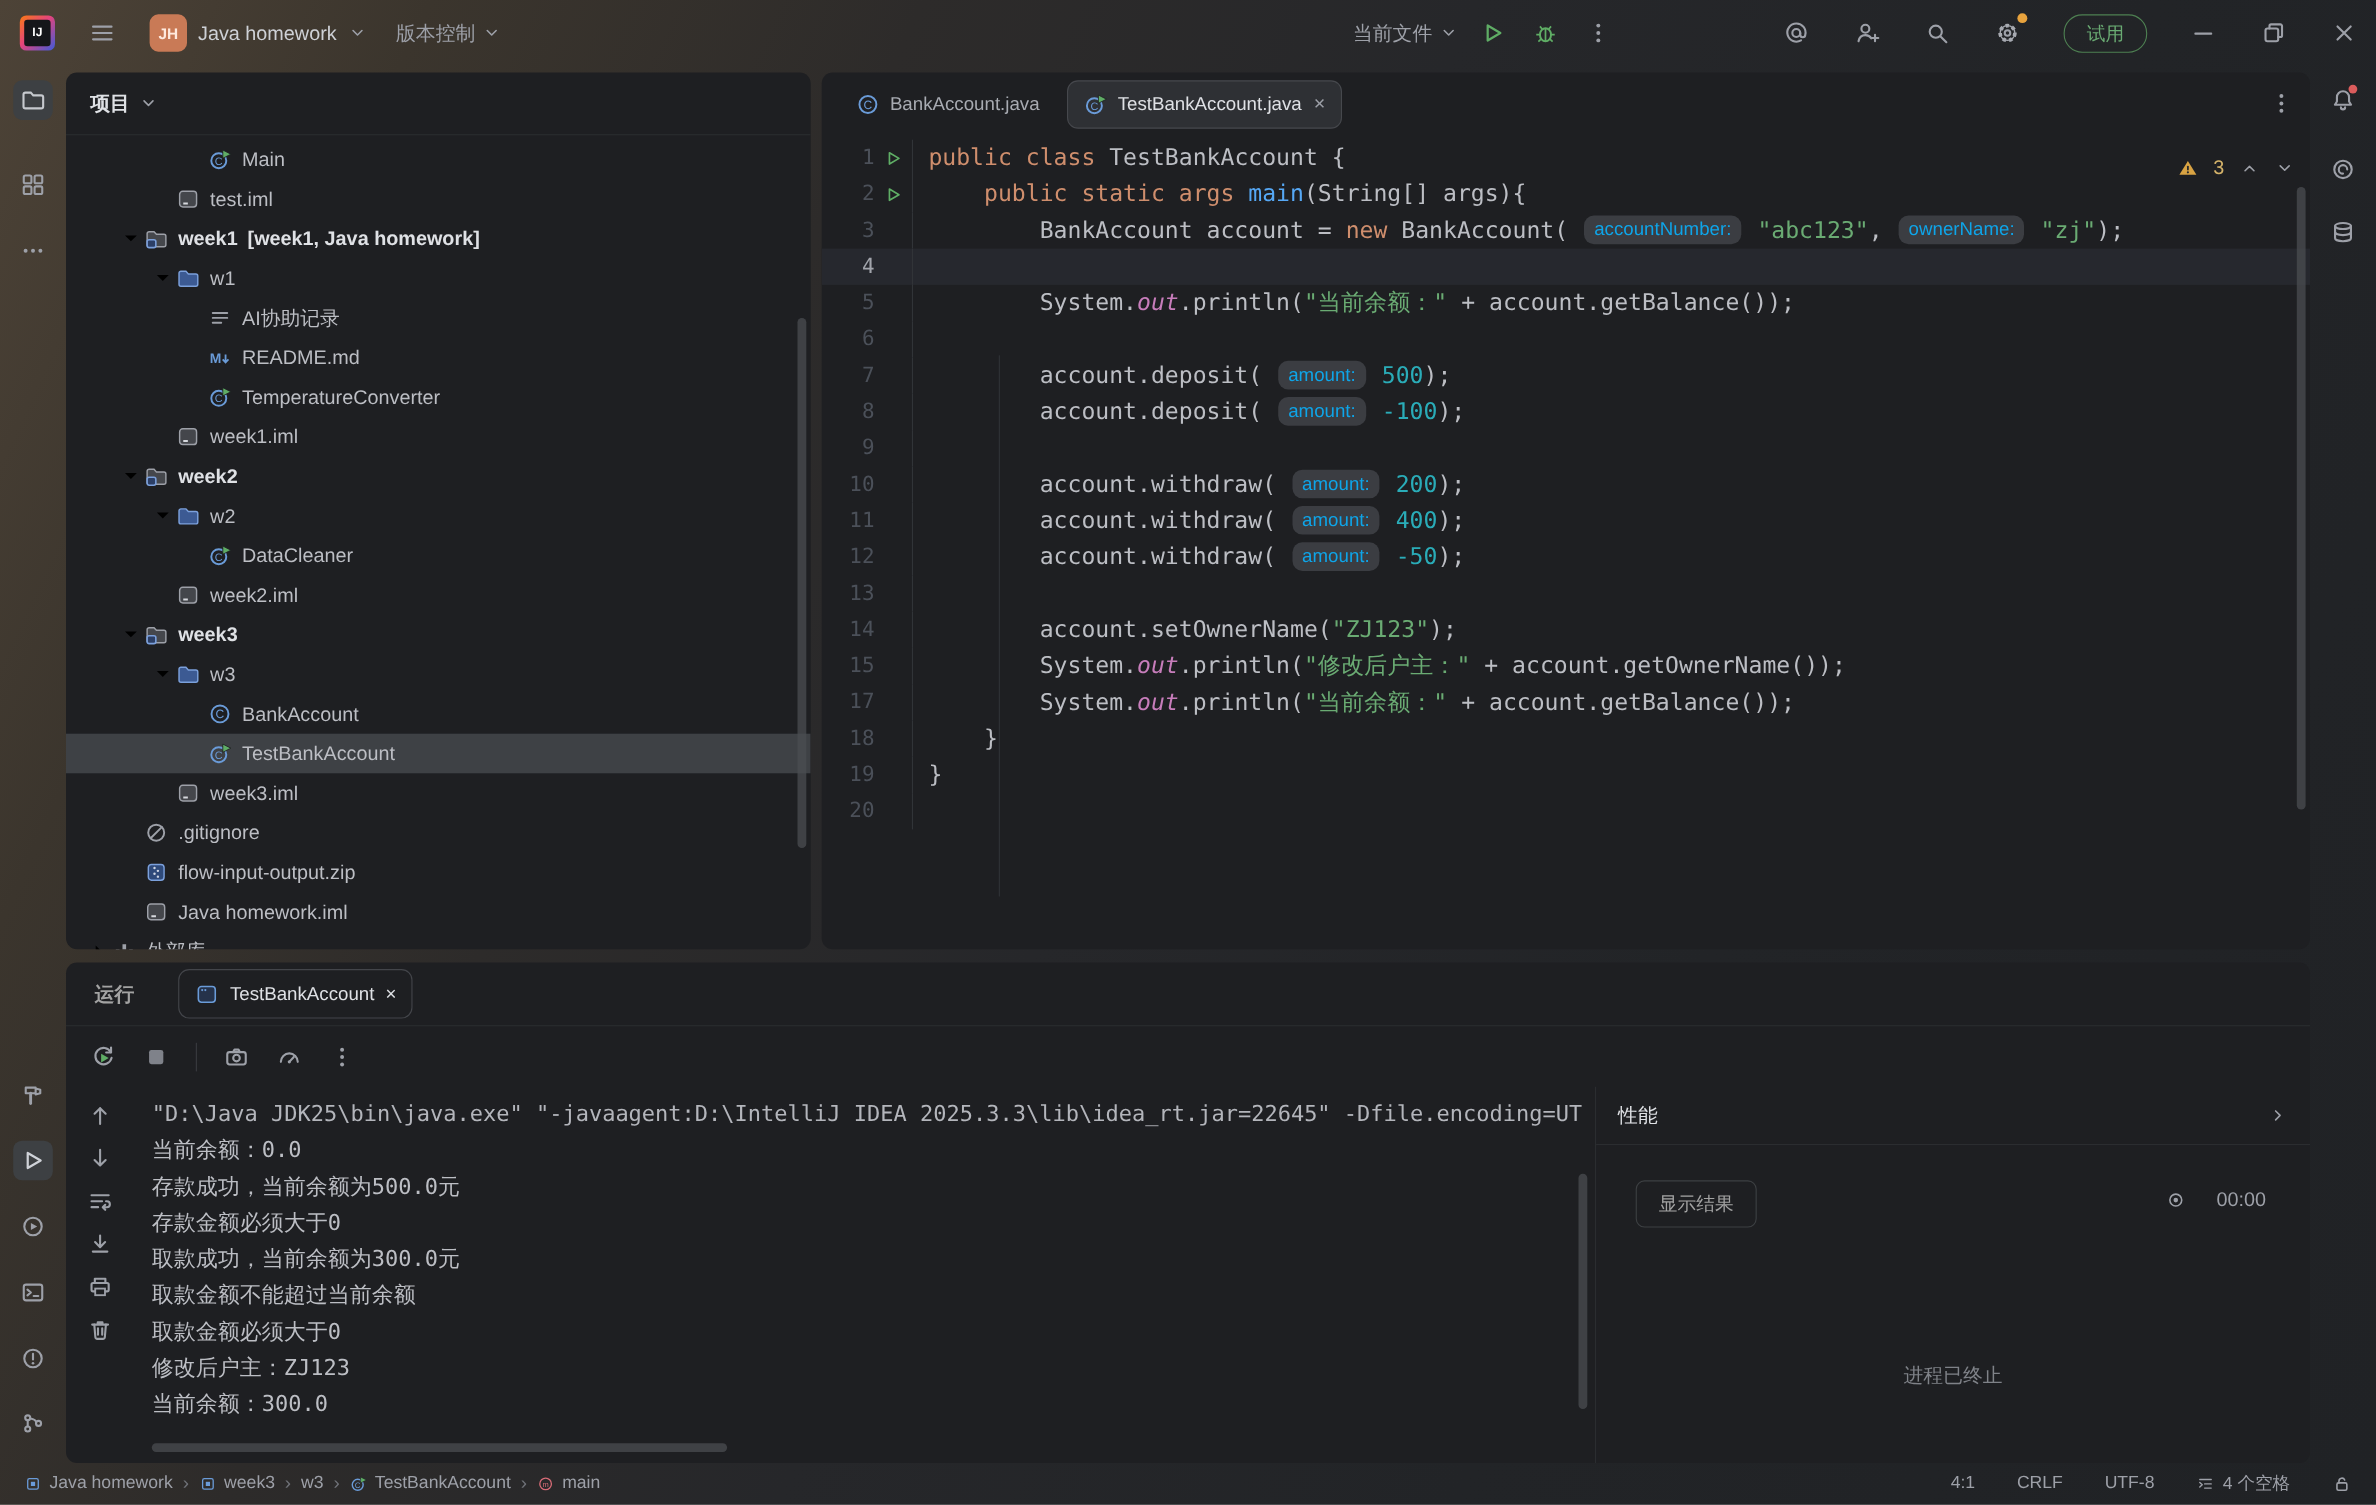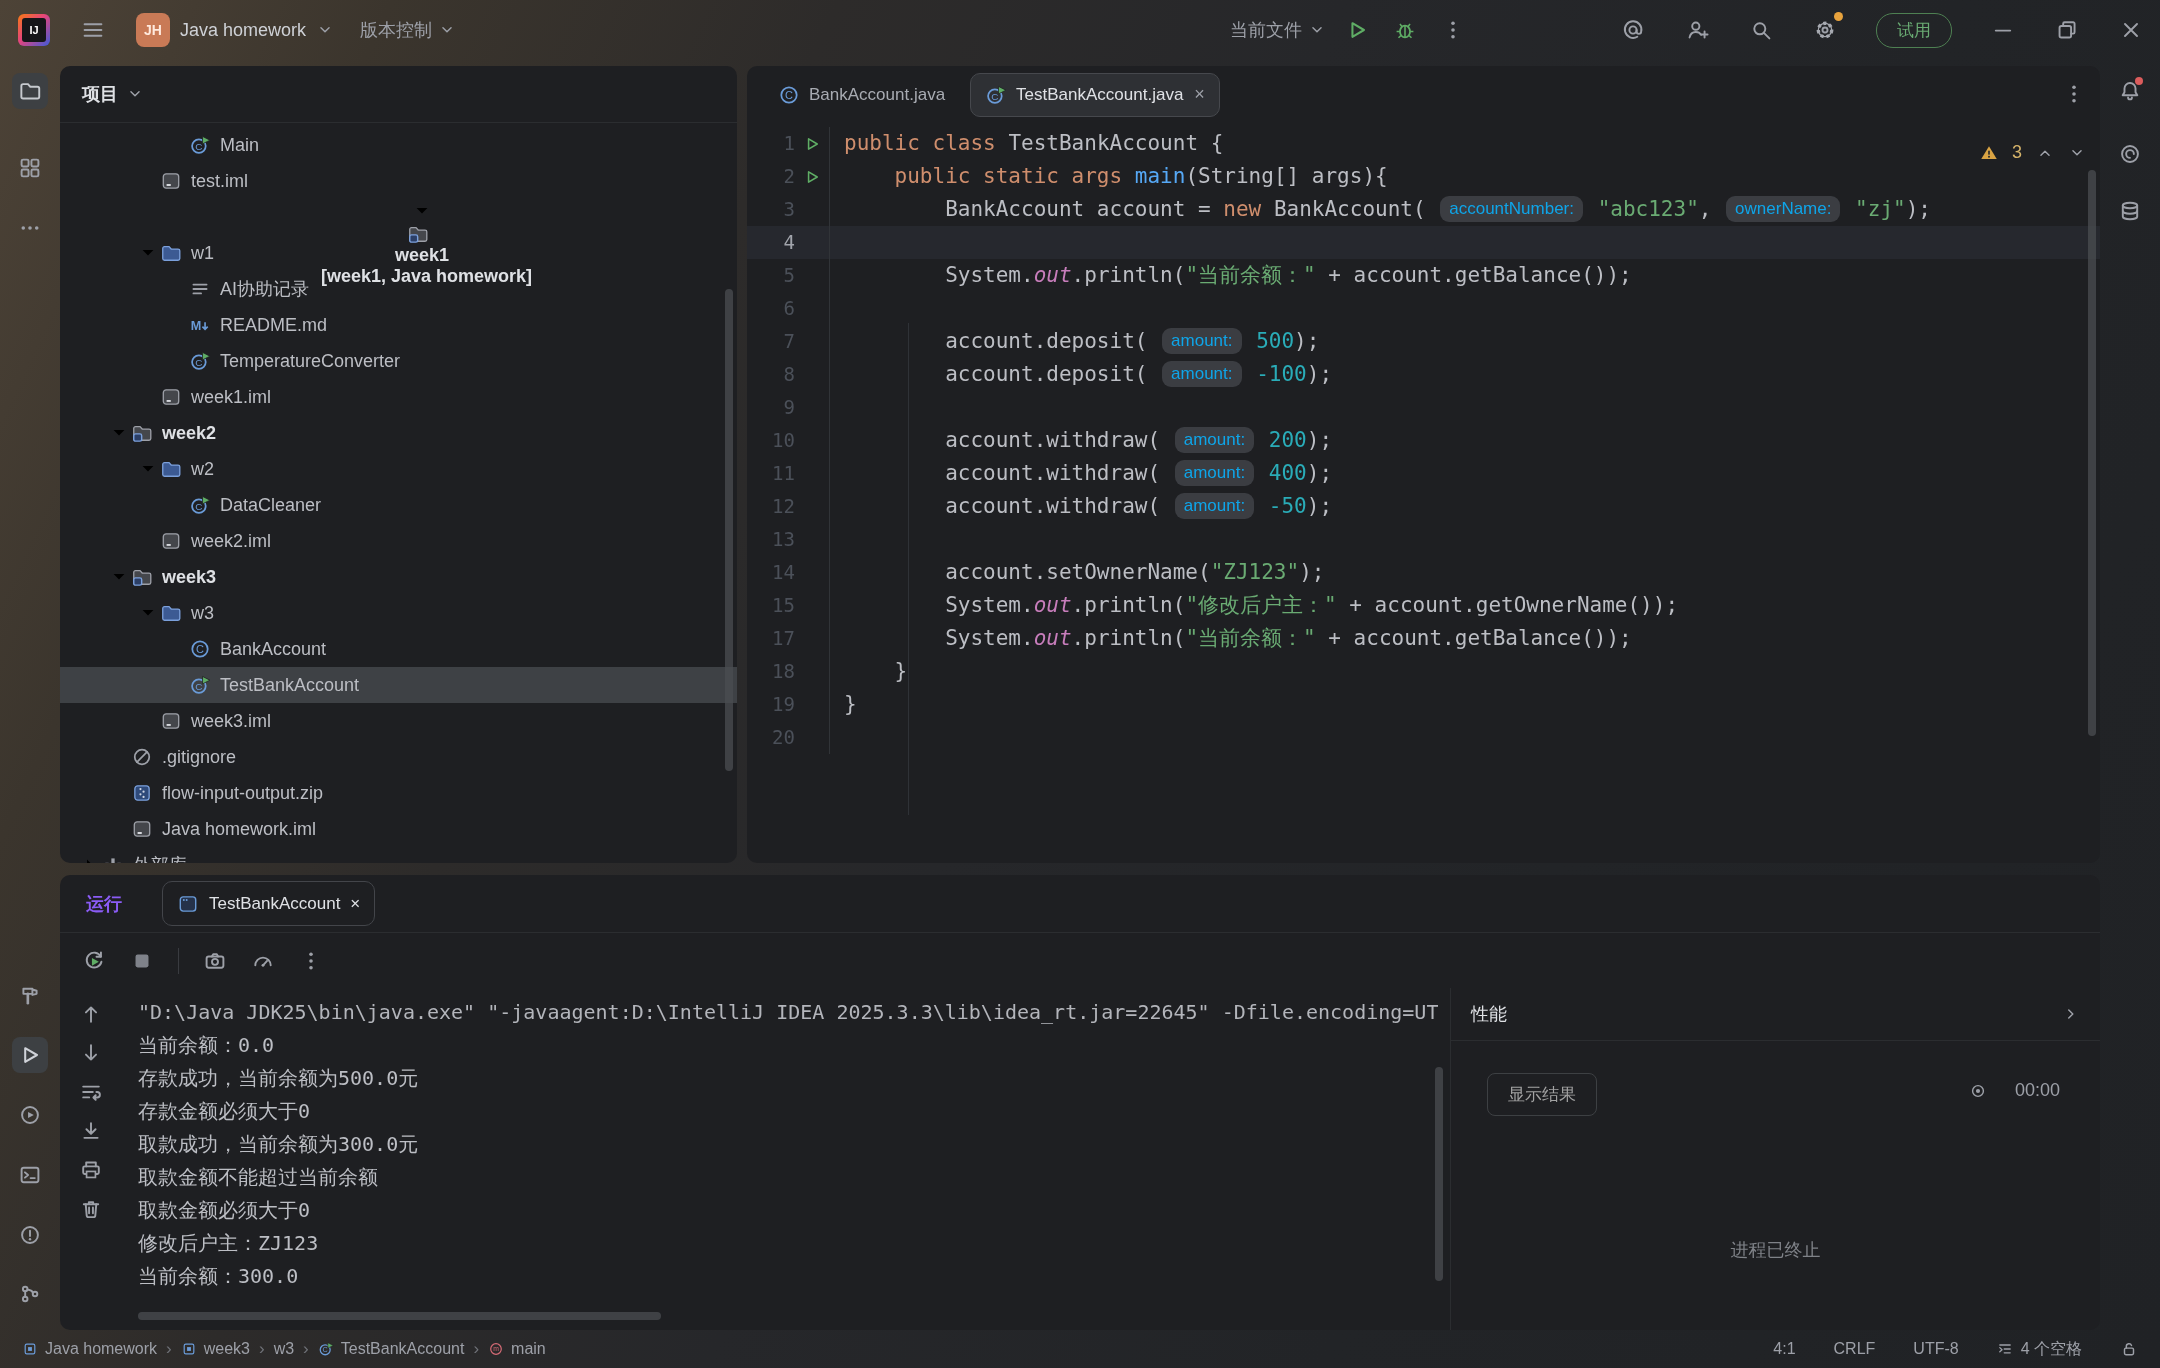--- a/index.html
+++ b/index.html
@@ -77,21 +77,21 @@
   .tok.num{color:#2aacb8}
   .tok.field{color:#c77dbb;font-style:italic}
   .chip{display:inline-block;background:#3b3d42;color:#0ea5e9;border-radius:9px;padding:1px 9px;font-family:"Liberation Sans",sans-serif;font-size:17px;line-height:24px;vertical-align:2px;margin:0 2px}
   .indent-guide{position:absolute;left:161px;top:200px;height:492px;width:1px;background:#2f3237}
   .warn-cluster{position:absolute;right:14px;top:76px;display:flex;align-items:center;gap:14px}
   .warn-count{color:#d5b36a;font-size:18px}
 
   
   #bottom-island{left:60px;top:875px;width:2040px;height:455px}
   .run-head{height:57px;display:flex;align-items:center;padding-left:26px;gap:40px}
-  .run-title{font-size:18px;font-weight:bold;color:#8b5cf6}
+  .run-title{font-size:18px;font-weight:bold;color:#a3a3a3}
   .run-tab{display:flex;align-items:center;gap:10px;height:43px;padding:0 14px;border:1px solid #43454a;border-radius:10px;color:#dfe1e5;font-size:17px}
   .run-toolbar{height:56px;display:flex;align-items:center;padding-left:22px;gap:24px;border-top:1px solid #2b2d30}
   .tsep{width:1px;height:26px;background:#393b40}
   .console-gutter{position:absolute;left:0;top:113px;width:62px;bottom:0;display:flex;flex-direction:column;align-items:center;padding-top:14px;gap:15px}
   #console{position:absolute;left:78px;top:121px;width:1300px;bottom:0;font-family:"DejaVu Sans Mono","Liberation Mono",monospace;font-size:20px;line-height:33px;white-space:pre;overflow:hidden}
   .con-line{height:33px}
   .con-line.cmd{color:#b3b5bb}
   #perf{position:absolute;left:1390px;top:113px;right:0;bottom:0;border-left:1px solid #2b2d30}
   .perf-head{height:52px;display:flex;align-items:center;justify-content:space-between;padding:0 20px;border-bottom:1px solid #2b2d30}
   .perf-title{font-size:18px;color:#dfe1e5}
@@ -369,21 +369,21 @@
         <div class="tree-row" style="padding-left: 76px;">
           <span class="chev"></span>
           <span class="icn">
             <svg viewBox="0 0 20 20">
               <rect x="3" y="3.5" width="14" height="13" rx="2.6" fill="#44464b" stroke="#9da0a8" stroke-width="1.2"></rect>
               <path d="M6 13.6h3.8" stroke="#d6d8dd" stroke-width="1.7"></path>
             </svg>
           </span>
           <span class="lbl">test.iml</span>
         </div>
-        <div class="tree-row" style="padding-left: 47px; flex-direction: column;">
+        <div class="tree-row" style="padding-left: 47px;">
           <span class="chev">
             <svg viewBox="0 0 20 20">
               <path d="M5.5 7.5l4.5 4.5 4.5-4.5" class="s"></path>
             </svg>
           </span>
           <span class="icn">
             <svg viewBox="0 0 20 20">
               <path d="M2.5 5.8a1.6 1.6 0 0 1 1.6-1.6h4.1l2 2.2h6.2a1.6 1.6 0 0 1 1.6 1.6v7a1.6 1.6 0 0 1-1.6 1.6H4.1a1.6 1.6 0 0 1-1.6-1.6Z" fill="#45474c" stroke="#9da0a8" stroke-width="1.2"></path>
               <rect x="2.5" y="10.8" width="7.2" height="6.6" rx="1.6" fill="#2c3f66" stroke="#7ba0dc" stroke-width="1.3"></rect>
             </svg>

